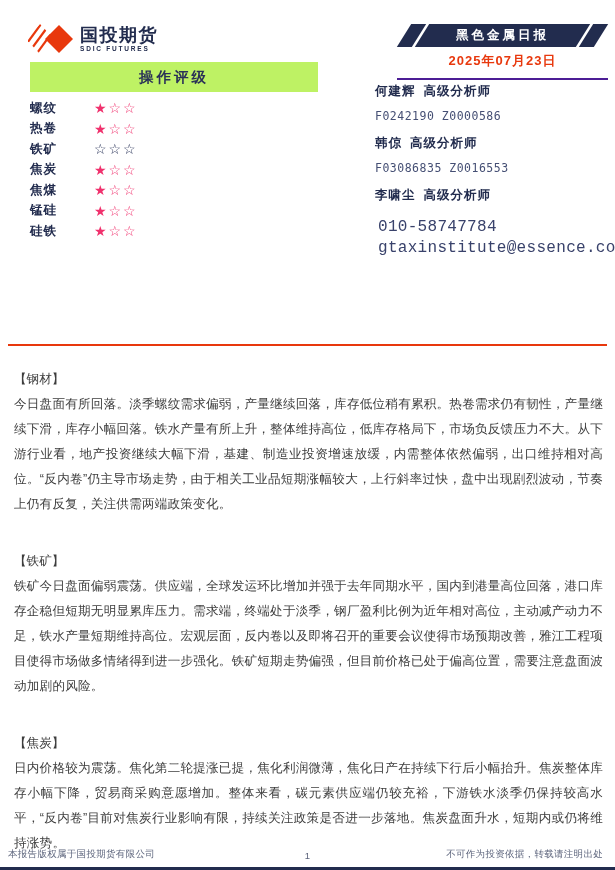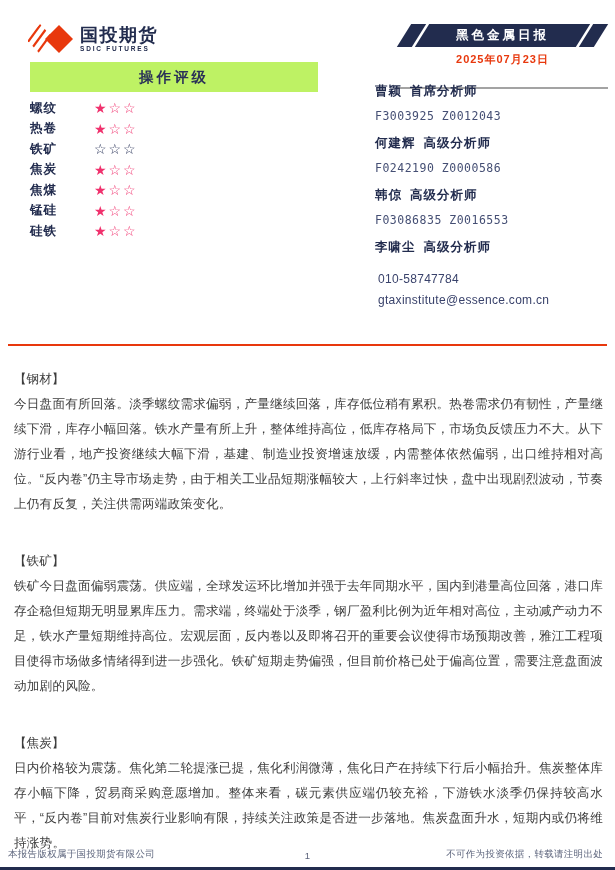--- a/index.html
+++ b/index.html
@@ -14,38 +14,38 @@
   .brand-cn{font-size:18px;font-weight:bold;color:#222c4e;letter-spacing:1.5px;line-height:18px;}
   .brand-en{font-size:6.5px;font-weight:bold;color:#222c4e;letter-spacing:1.8px;margin-top:1px;}
   .banner{position:absolute;left:397px;top:24px;width:211px;height:23px;}
   .banner-bg{position:absolute;left:7px;right:7px;top:0;bottom:0;background:#222c4e;transform:skewX(-32deg);}
   .banner-slash{position:absolute;top:0;bottom:0;width:3px;background:#ffffff;transform:skewX(-32deg);}
   .banner-slash.left{left:22px;}
   .banner-slash.right{right:22px;}
   .banner-label{position:absolute;inset:0;display:flex;align-items:center;justify-content:center;
     color:#ffffff;font-size:12.5px;font-weight:bold;letter-spacing:3px;}
   .report-date{position:absolute;left:397px;top:52px;width:211px;text-align:center;
-    color:#e8380d;font-size:11px;font-weight:bold;letter-spacing:1px;
-    padding-bottom:20px;border-bottom:2px solid #a3a3a3;}
+    color:#e8380d;font-size:13px;font-weight:bold;letter-spacing:1px;
+    padding-bottom:8px;border-bottom:2px solid #4c1d95;}
   
   .ratings{position:absolute;left:30px;top:62px;width:288px;}
   .ratings-title{height:30px;line-height:30px;background:#bef264;text-align:center;
     color:#2a3157;font-size:14.5px;font-weight:bold;letter-spacing:3px;}
   .ratings-list{margin-top:6px;}
   .rating-row{display:flex;align-items:center;height:20.5px;}
   .rating-name{width:64px;font-size:12.5px;font-weight:600;color:#222c4e;letter-spacing:1px;}
   .rating-stars{font-size:14px;letter-spacing:2px;line-height:14px;}
   
   .analysts{position:absolute;left:375px;top:83px;width:233px;}
   .analyst-name{display:flex;gap:8px;font-size:12.5px;font-weight:bold;color:#222c4e;
     letter-spacing:1px;line-height:17px;margin-bottom:8px;}
   .analyst-codes{font-family:"DejaVu Sans Mono",monospace;font-size:11.5px;color:#454f74;
     letter-spacing:0.5px;line-height:16px;margin-bottom:11px;}
   .contact{margin-top:13px;padding-left:3px;}
-  .contact-line{font-family:Liberation Sans, sans-serif;font-size:12px;color:#39426b;
+  .contact-line{font-family:Liberation Mono, monospace;font-size:16px;color:#39426b;
     letter-spacing:0.3px;line-height:21px;}
   
   .red-divider{position:absolute;left:8px;right:8px;top:344px;border-top:2.5px solid #e8380d;}
   
   .sections{position:absolute;left:14px;right:12px;top:367px;}
   .section{margin-bottom:32px;}
   .section-heading{font-size:12.6px;color:#3d3d3d;line-height:25px;}
   .section-body{font-size:12.6px;color:#3d3d3d;line-height:25px;text-align:justify;letter-spacing:0.2px;}
   
   .footer{position:absolute;left:8px;right:12px;bottom:9px;display:flex;justify-content:space-between;
@@ -121,27 +121,20 @@
       <div class="rating-row">
         <span class="rating-name">硅铁</span>
         <span class="rating-stars" style="color:#f0316d">★☆☆</span>
       </div>
     </div>
   </div>
 
   <div class="analysts">
     <div>
       <div class="analyst-name">
-        <span>曹颖</span>
-        <span>首席分析师</span>
-      </div>
-      <div class="analyst-codes">F3003925 Z0012043</div>
-    </div>
-    <div>
-      <div class="analyst-name">
         <span>何建辉</span>
         <span>高级分析师</span>
       </div>
       <div class="analyst-codes">F0242190 Z0000586</div>
     </div>
     <div>
       <div class="analyst-name">
         <span>韩倞</span>
         <span>高级分析师</span>
       </div>

